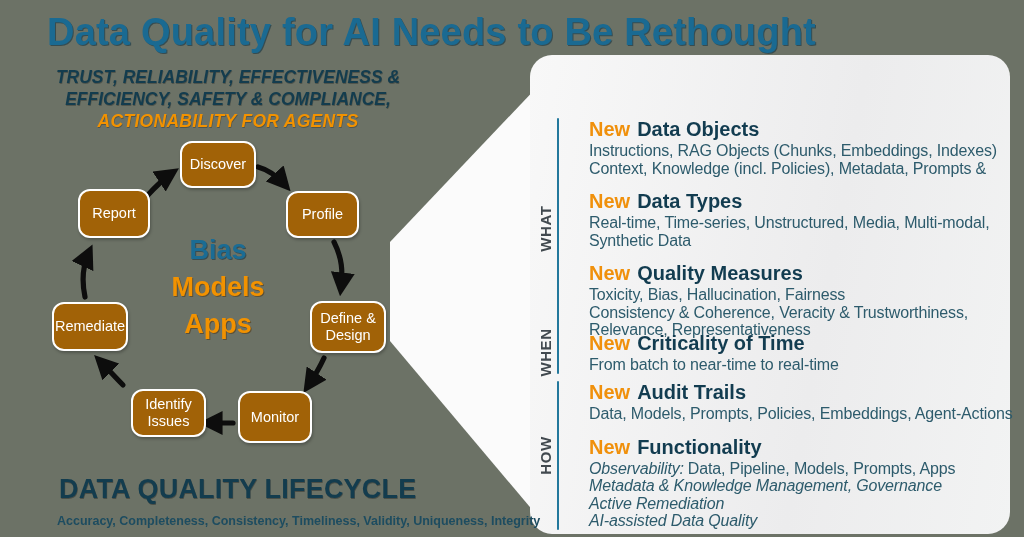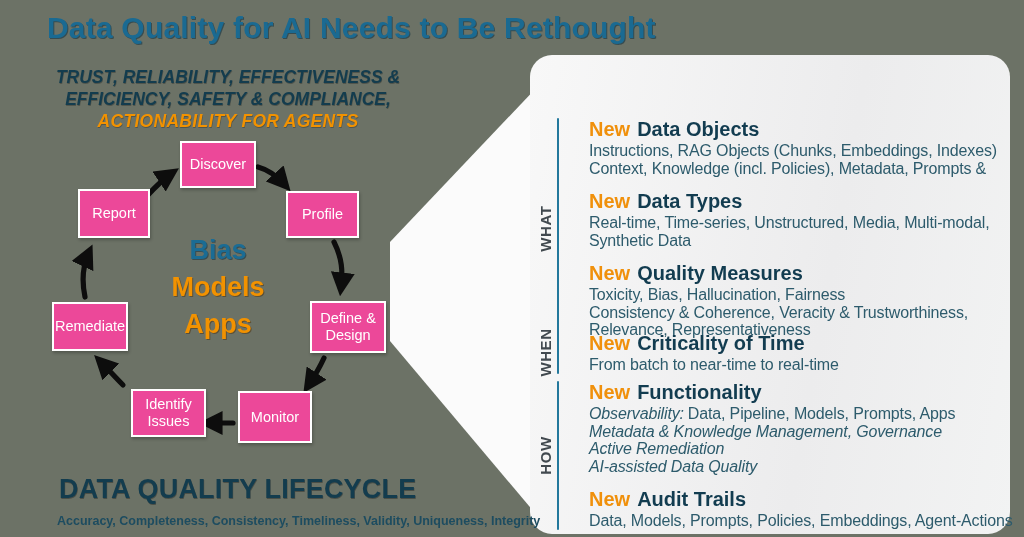--- a/index.html
+++ b/index.html
@@ -4,35 +4,35 @@
 <style>
   html,body{margin:0;padding:0;background:#555;}
   .canvas{
     position:relative;width:1024px;height:537px;overflow:hidden;
     background:#6c7266;
     font-family:"Liberation Sans", sans-serif;
   }
   
   .page-title{
     position:absolute;left:47px;top:11px;width:640px;
-    font-size:30px;font-weight:700;color:#1a6a92;
+    font-size:38px;font-weight:700;color:#1a6a92;
     text-shadow:1px 1px 0 rgba(13,45,62,.55);
     letter-spacing:.2px;white-space:nowrap;
   }
   .trust{
     position:absolute;left:28px;top:66px;width:400px;text-align:center;
     font-size:17.5px;font-weight:800;line-height:22px;color:#133c4e;
     text-shadow:.5px .5px 0 rgba(0,0,0,.25);
     font-style:italic;
   }
   .trust .line{white-space:nowrap;}
   .trust .accent{color:#f29200;letter-spacing:.3px;}
   .cycle-box{
     position:absolute;display:flex;align-items:center;justify-content:center;
-    background:#ec4899;border:2.5px solid #ffffff;border-radius:0;
+    background:#a16207;border:2.5px solid #ffffff;border-radius:12px;
     color:#ffffff;font-size:14.5px;text-align:center;line-height:17px;
     box-shadow:1px 2px 3px rgba(0,0,0,.25);box-sizing:border-box;padding:2px;
   }
   .box-discover {left:180px;top:141px;width:76px;height:47px;}
   .box-profile  {left:286px;top:191px;width:73px;height:47px;}
   .box-define   {left:310px;top:301px;width:76px;height:52px;}
   .box-monitor  {left:238px;top:391px;width:74px;height:52px;}
   .box-identify {left:123px;top:389px;width:75px;height:48px;margin-left:8px;}
   .box-remediate{left:52px; top:302px;width:76px;height:49px;}
   .box-report   {left:78px; top:189px;width:72px;height:49px;}
@@ -192,31 +192,31 @@
   </div>
 
   <div class="group group-how">
     <div class="glabel-wrap">
       <span class="glabel">HOW</span>
     </div>
     <div class="vline"></div>
     <div class="gcontent">
       <div class="item">
         <div class="item-title">
+          <span class="new">New</span><span>Audit Trails</span>
+        </div>
+        <div class="body-line">Data, Models, Prompts, Policies, Embeddings, Agent-Actions</div>
+      </div>
+      <div class="item">
+        <div class="item-title">
           <span class="new">New</span><span>Functionality</span>
         </div>
         <div class="body-line">
           <span class="it">Observability:</span><span class="after-it">Data, Pipeline, Models, Prompts, Apps</span>
         </div>
         <div class="body-line italic">Metadata &amp; Knowledge Management, Governance</div>
         <div class="body-line italic">Active Remediation</div>
         <div class="body-line italic">AI-assisted Data Quality</div>
       </div>
-      <div class="item">
-        <div class="item-title">
-          <span class="new">New</span><span>Audit Trails</span>
-        </div>
-        <div class="body-line">Data, Models, Prompts, Policies, Embeddings, Agent-Actions</div>
-      </div>
     </div>
   </div>
 
 </div>
 
 </body></html>

